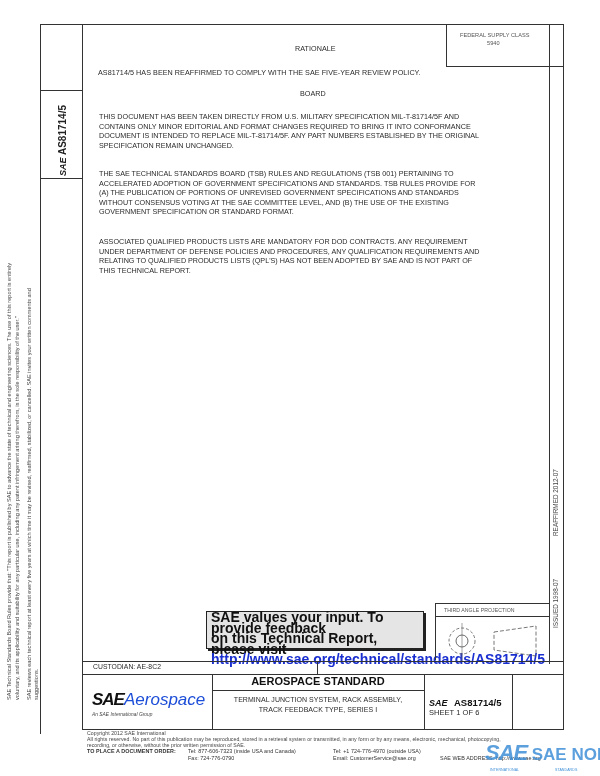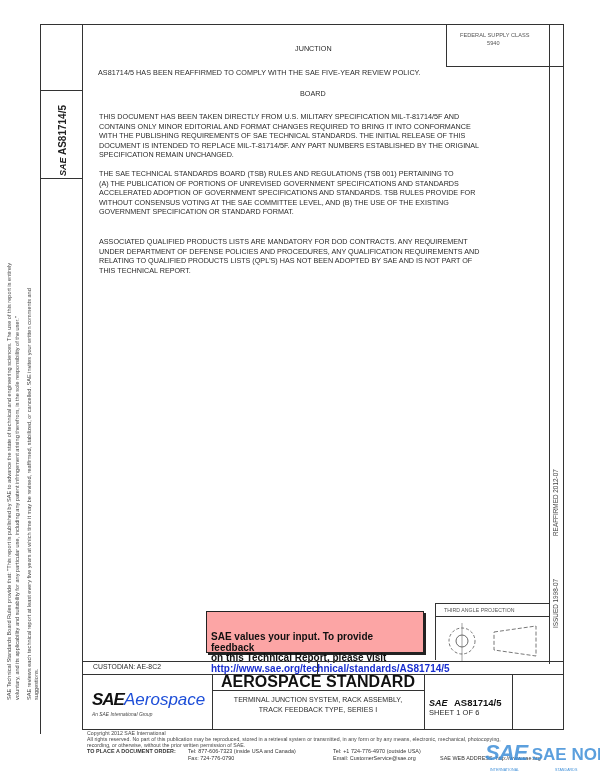--- a/index.html
+++ b/index.html
@@ -3,57 +3,56 @@
 <meta charset="utf-8">
 <style>
   html,body{margin:0;padding:0;background:#fff;}
   body{width:600px;height:776px;position:relative;overflow:hidden;font-family:"Liberation Sans",sans-serif;color:#222;}
   .abs{position:absolute;}
   .line{position:absolute;background:#333;}
   .t{position:absolute;font-size:7.2px;line-height:9.3px;letter-spacing:0.05px;white-space:nowrap;color:#2a2a2a;}
   .para{position:absolute;left:99px;width:420px;font-size:7.2px;line-height:9.6px;color:#2a2a2a;}
   .para div{white-space:nowrap;}
   .vert{position:absolute;transform-origin:left top;transform:rotate(-90deg);white-space:nowrap;}
-  .feedback{position:absolute;left:206px;top:611px;width:218px;height:38px;border:1px solid #222;box-shadow:2px 2px 0 #222;background:#fca5a5;padding:20px 4px;box-sizing:border-box;font-size:10px;line-height:10.5px;font-weight:bold;color:#111;}
+  .feedback{position:absolute;left:206px;top:611px;width:218px;height:38px;border:1px solid #222;box-shadow:2px 2px 0 #222;background:#e5e5e5;padding:0 4px;box-sizing:border-box;font-size:14px;line-height:10.5px;font-weight:bold;color:#111;}
   .feedback a{color:#1a2fd0;}
   .saelogo{font-style:italic;font-weight:bold;}
 </style>
 </head>
 <body>
 
 <div class="line" style="left:40px;top:24px;width:524px;height:1px;"></div>
 <div class="line" style="left:40px;top:24px;width:1px;height:710px;"></div>
 <div class="line" style="left:82px;top:24px;width:1px;height:706px;"></div>
 <div class="line" style="left:40px;top:90px;width:43px;height:1px;"></div>
 <div class="line" style="left:40px;top:178px;width:43px;height:1px;"></div>
 <div class="line" style="left:549px;top:24px;width:1px;height:640px;"></div>
 <div class="line" style="left:563px;top:24px;width:1px;height:706px;"></div>
 <div class="line" style="left:446px;top:24px;width:1px;height:42px;"></div>
 <div class="line" style="left:446px;top:66px;width:118px;height:1px;"></div>
 
 <div class="t" style="left:460px;top:31px;font-size:5.6px;color:#555;">FEDERAL SUPPLY CLASS</div>
 <div class="t" style="left:487px;top:39px;font-size:5.6px;color:#555;">5940</div>
 
-<div class="t" style="left:295px;top:44px;">JUNCTION</div>
+<div class="t" style="left:295px;top:44px;">RATIONALE</div>
 <div class="t" style="left:98px;top:68px;">AS81714/5 HAS BEEN REAFFIRMED TO COMPLY WITH THE SAE FIVE-YEAR REVIEW POLICY.</div>
 
 <div class="t" style="left:300px;top:89px;">BOARD</div>
 
 <div class="para" style="top:112px;">
   <div>THIS DOCUMENT HAS BEEN TAKEN DIRECTLY FROM U.S. MILITARY SPECIFICATION MIL-T-81714/5F AND</div>
   <div>CONTAINS ONLY MINOR EDITORIAL AND FORMAT CHANGES REQUIRED TO BRING IT INTO CONFORMANCE</div>
-  <div>WITH THE PUBLISHING REQUIREMENTS OF SAE TECHNICAL STANDARDS.  THE INITIAL RELEASE OF THIS</div>
   <div>DOCUMENT IS INTENDED TO REPLACE MIL-T-81714/5F.  ANY PART NUMBERS ESTABLISHED BY THE ORIGINAL</div>
   <div>SPECIFICATION REMAIN UNCHANGED.</div>
 </div>
 
 <div class="para" style="top:169px;">
   <div>THE SAE TECHNICAL STANDARDS BOARD (TSB) RULES AND REGULATIONS (TSB 001) PERTAINING TO</div>
+  <div>ACCELERATED ADOPTION OF GOVERNMENT SPECIFICATIONS AND STANDARDS. TSB RULES PROVIDE FOR</div>
   <div>(A) THE PUBLICATION OF PORTIONS OF UNREVISED GOVERNMENT SPECIFICATIONS AND STANDARDS</div>
-  <div>ACCELERATED ADOPTION OF GOVERNMENT SPECIFICATIONS AND STANDARDS. TSB RULES PROVIDE FOR</div>
   <div>WITHOUT CONSENSUS VOTING AT THE SAE COMMITTEE LEVEL, AND (B) THE USE OF THE EXISTING</div>
   <div>GOVERNMENT SPECIFICATION OR STANDARD FORMAT.</div>
 </div>
 
 <div class="para" style="top:237px;">
   <div>ASSOCIATED QUALIFIED PRODUCTS LISTS ARE MANDATORY FOR DOD CONTRACTS.  ANY REQUIREMENT</div>
   <div>UNDER DEPARTMENT OF DEFENSE POLICIES AND PROCEDURES, ANY QUALIFICATION REQUIREMENTS AND</div>
   <div>RELATING TO QUALIFIED PRODUCTS LISTS (QPL'S) HAS NOT BEEN ADOPTED BY SAE AND IS NOT PART OF</div>
   <div>THIS TECHNICAL REPORT.</div>
 </div>
@@ -97,21 +96,21 @@
 <div class="line" style="left:424px;top:674px;width:1px;height:56px;"></div>
 <div class="line" style="left:512px;top:674px;width:1px;height:56px;"></div>
 <div class="line" style="left:212px;top:690px;width:212px;height:1px;"></div>
 <div class="line" style="left:82px;top:729px;width:482px;height:1px;"></div>
 
 <div class="abs" style="left:92px;top:690px;white-space:nowrap;">
   <span class="saelogo" style="font-size:17px;color:#111;letter-spacing:-1px;">SAE</span><span style="font-size:17px;font-style:italic;color:#1d4ed8;">Aerospace</span>
 </div>
 <div class="t" style="left:92px;top:710px;font-size:4.8px;font-style:italic;color:#444;">An SAE International Group</div>
 
-<div class="t" style="left:212px;top:677px;width:212px;text-align:center;font-size:16px;font-weight:bold;color:#111;">AEROSPACE STANDARD</div>
+<div class="t" style="left:212px;top:677px;width:212px;text-align:center;font-size:11px;font-weight:bold;color:#111;">AEROSPACE STANDARD</div>
 <div class="t" style="left:212px;top:695px;width:212px;text-align:center;font-size:7px;">TERMINAL JUNCTION SYSTEM, RACK ASSEMBLY,</div>
 <div class="t" style="left:212px;top:705px;width:212px;text-align:center;font-size:7px;">TRACK FEEDBACK TYPE, SERIES I</div>
 
 <div class="abs" style="left:429px;top:692px;white-space:nowrap;">
   <span class="saelogo" style="font-size:9px;color:#111;">SAE</span>
   <span style="font-size:9.5px;font-weight:bold;color:#111;margin-left:2px;">AS81714/5</span>
 </div>
 <div class="t" style="left:429px;top:708px;font-size:7.5px;">SHEET 1 OF 6</div>
 
 <div class="t" style="left:87px;top:730px;font-size:5.2px;line-height:6.5px;color:#444;">Copyright 2012 SAE International</div>

